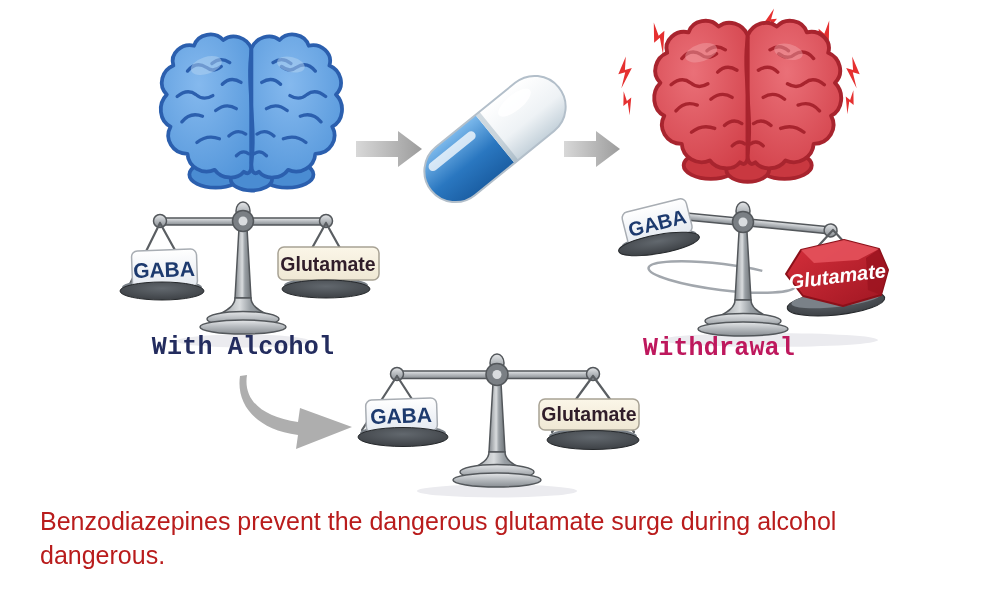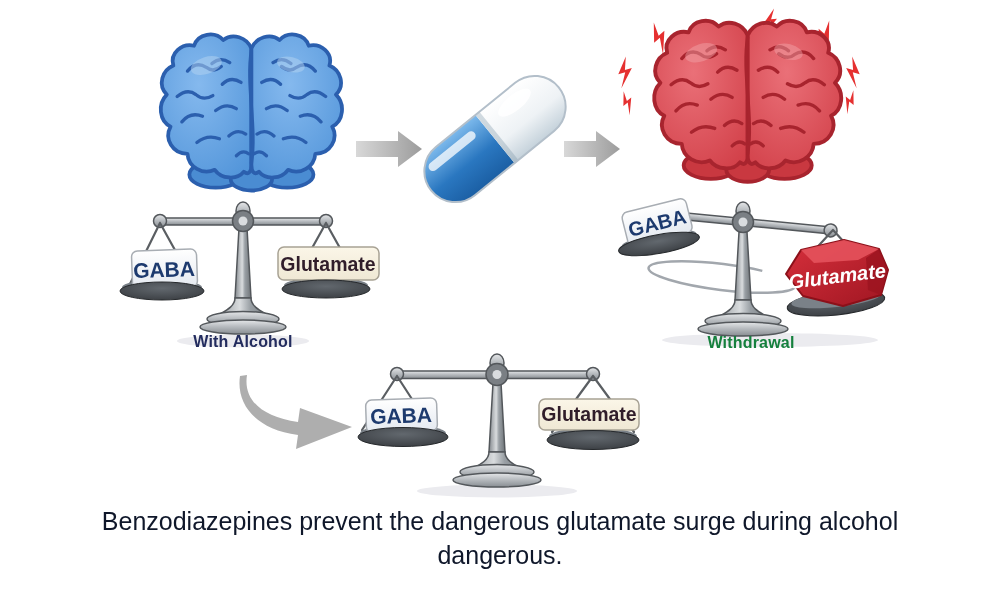--- a/index.html
+++ b/index.html
@@ -1,23 +1,23 @@
 <!DOCTYPE html>
 <html><head>
 <meta charset="utf-8">
 <style>
   html,body{margin:0;padding:0;background:#ffffff;}
   .canvas{position:relative;width:1000px;height:600px;background:#ffffff;overflow:hidden;
           font-family:"Liberation Sans",sans-serif;}
   .abs{position:absolute;}
-  .stage-label{position:absolute;width:220px;text-align:center;font-weight:bold;font-size:16px;letter-spacing:.2px;}
+  .stage-label{position:absolute;width:220px;text-align:center;font-weight:bold;font-size:25px;letter-spacing:.2px;font-family:Liberation Mono, monospace;}
   .label-alcohol{left:133px;top:333px;color:#232c5e;}
-  .label-withdrawal{left:641px;top:334px;color:#15803d;}
-  .caption{position:absolute;left:40px;right:40px;top:504px;text-align:center;
-           font-size:25px;line-height:34px;color:#0f172a;}
+  .label-withdrawal{left:609px;top:334px;color:#be185d;}
+  .caption{position:absolute;left:40px;right:40px;top:504px;
+           font-size:25px;line-height:34px;color:#b91c1c;}
   svg text{font-family:"Liberation Sans",sans-serif;}
   .gaba-text{font-weight:bold;fill:#1d3a6e;text-anchor:middle;}
   .glu-text{font-weight:bold;fill:#301d2a;text-anchor:middle;}
   .glu-red-text{font-weight:bold;fill:#ffffff;text-anchor:middle;font-style:italic;}
   .metal-stroke{stroke:#53575b;stroke-width:1.5;}
   .string{stroke:#5a5e62;stroke-width:2.2;fill:none;stroke-linecap:round;}
   .pan-front{fill:url(#gPan);stroke:#26292c;stroke-width:1;}
   .pan-back{fill:#7a8188;}
   .card-white{fill:url(#gCardWhite);stroke:#a8adb3;stroke-width:1.5;}
   .card-cream{fill:url(#gCardCream);stroke:#a8a294;stroke-width:1.5;}

